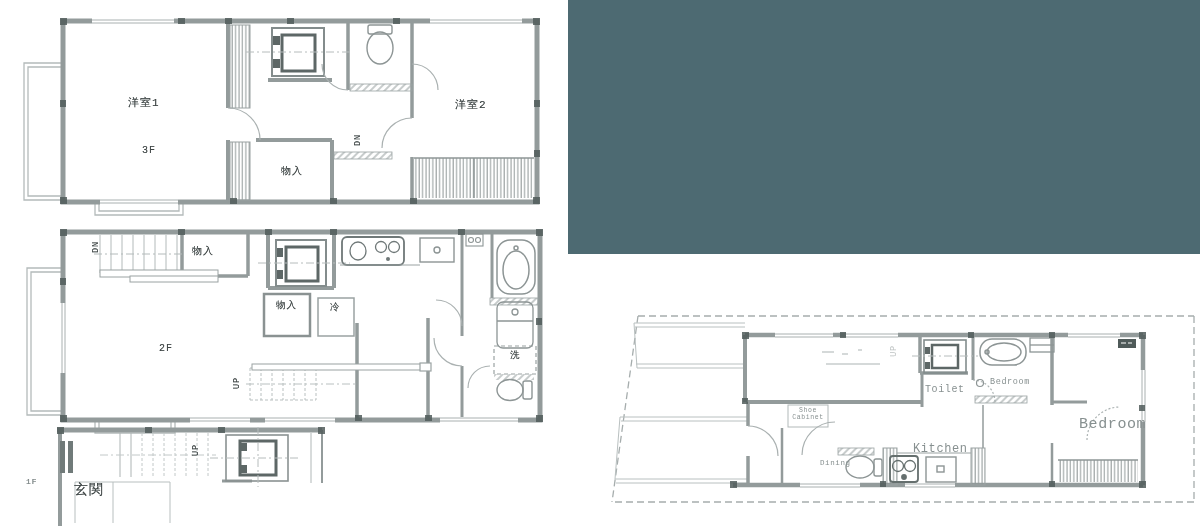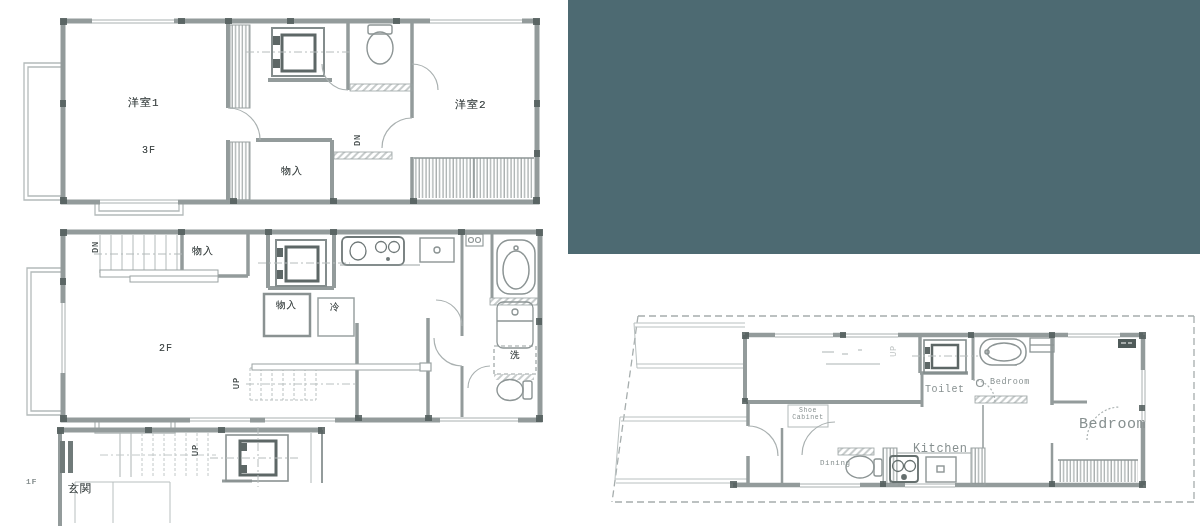--- a/index.html
+++ b/index.html
@@ -436,21 +436,21 @@
 
   <span class="lbl rot" style="left:90px;top:242px;font-size:8.5px">DN</span>
   <span class="lbl" style="left:192px;top:244px;font-size:10px">物入</span>
   <span class="lbl" style="left:276px;top:299px;font-size:9.5px">物入</span>
   <span class="lbl" style="left:330px;top:301px;font-size:9.5px">冷</span>
   <span class="lbl" style="left:159px;top:343px;font-size:10px">2F</span>
   <span class="lbl" style="left:510px;top:349px;font-size:9.5px">洗</span>
   <span class="lbl rot" style="left:231px;top:378px;font-size:8.5px">UP</span>
 
   <span class="lbl" style="left:26px;top:477px;font-size:8px;color:#7d8686">1F</span>
-  <span class="lbl" style="left:68px;top:481px;font-size:11px">玄関</span>
+  <span class="lbl" style="left:74px;top:481px;font-size:14px">玄関</span>
   <span class="lbl rot" style="left:190px;top:445px;font-size:8.5px">UP</span>
 
   <span class="lbl rot en faded" style="left:888px;top:346px;font-size:8.5px">UP</span>
   <span class="lbl en" style="left:925px;top:384px;font-size:10px">Toilet</span>
   <span class="lbl en" style="left:990px;top:377px;font-size:8.5px">Bedroom</span>
   <span class="lbl en" style="left:1079px;top:416px;font-size:15px">Bedroom</span>
   <span class="lbl en" style="left:913px;top:442px;font-size:12px">Kitchen</span>
   <span class="lbl en" style="left:820px;top:459px;font-size:7.5px">Dining</span>
   <span class="lbl en shoe" style="left:789px;top:407px;width:38px;font-size:6.5px">
     <span>Shoe</span><br>

